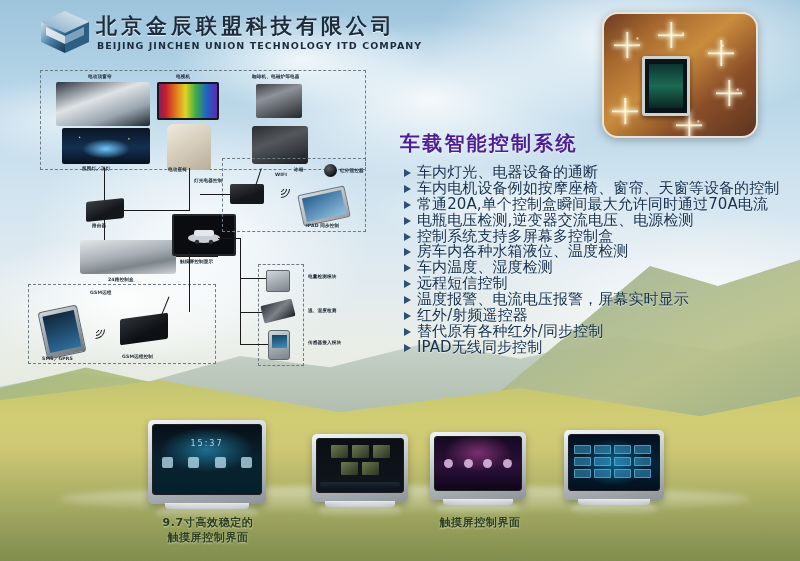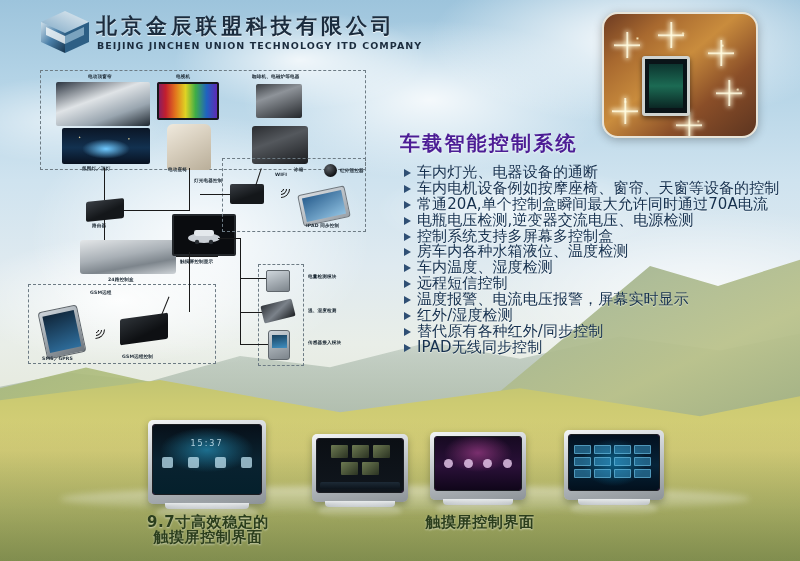--- a/index.html
+++ b/index.html
@@ -223,21 +223,21 @@
       linear-gradient(180deg,#170a22,#2a1038 55%,#10061a);}
   .ui-c .row{position:absolute;left:10%;right:10%;top:42%;display:flex;justify-content:space-between;}
   .ui-c .row i{display:block;width:9px;height:9px;border-radius:50%;background:rgba(235,205,240,.8);}
   .ui-d{position:absolute;inset:0;background:
       radial-gradient(ellipse 50% 60% at 50% 50%, #0b5f86, rgba(3,10,22,0) 72%),
       linear-gradient(180deg,#03101f,#062338 55%,#02101d);}
   .ui-d .cells{position:absolute;left:6%;right:6%;top:18%;display:flex;flex-wrap:wrap;gap:3px;}
   .ui-d .cells i{display:block;width:15px;height:7px;border-radius:1px;background:rgba(60,160,210,.5);border:1px solid rgba(120,200,235,.55);}
 
   .cap{
-    position:absolute;text-align:center;font-size:15px;font-weight:bold;
+    position:absolute;text-align:center;font-size:11px;font-weight:bold;
     color:#2b3e1c;line-height:15px;letter-spacing:.6px;
     text-shadow:0 1px 2px rgba(255,255,255,.55);
   }
 </style>
 </head>
 <body>
 
 <div class="poster">
 
   <div class="sky"></div>
@@ -362,21 +362,21 @@
           </svg>
         </span>
       <span class="txt">温度报警、电流电压报警，屏幕实时显示</span>
     </div>
     <div class="feat">
       <span class="tri">
           <svg width="7" height="8" viewBox="0 0 7 8">
             <polygon points="0,0 7,4 0,8" fill="#2f4f74"></polygon>
           </svg>
         </span>
-      <span class="txt">红外/湿度检测</span>
+      <span class="txt">红外/射频遥控器</span>
     </div>
     <div class="feat">
       <span class="tri">
           <svg width="7" height="8" viewBox="0 0 7 8">
             <polygon points="0,0 7,4 0,8" fill="#2f4f74"></polygon>
           </svg>
         </span>
       <span class="txt">替代原有各种红外/同步控制</span>
     </div>
     <div class="feat">

